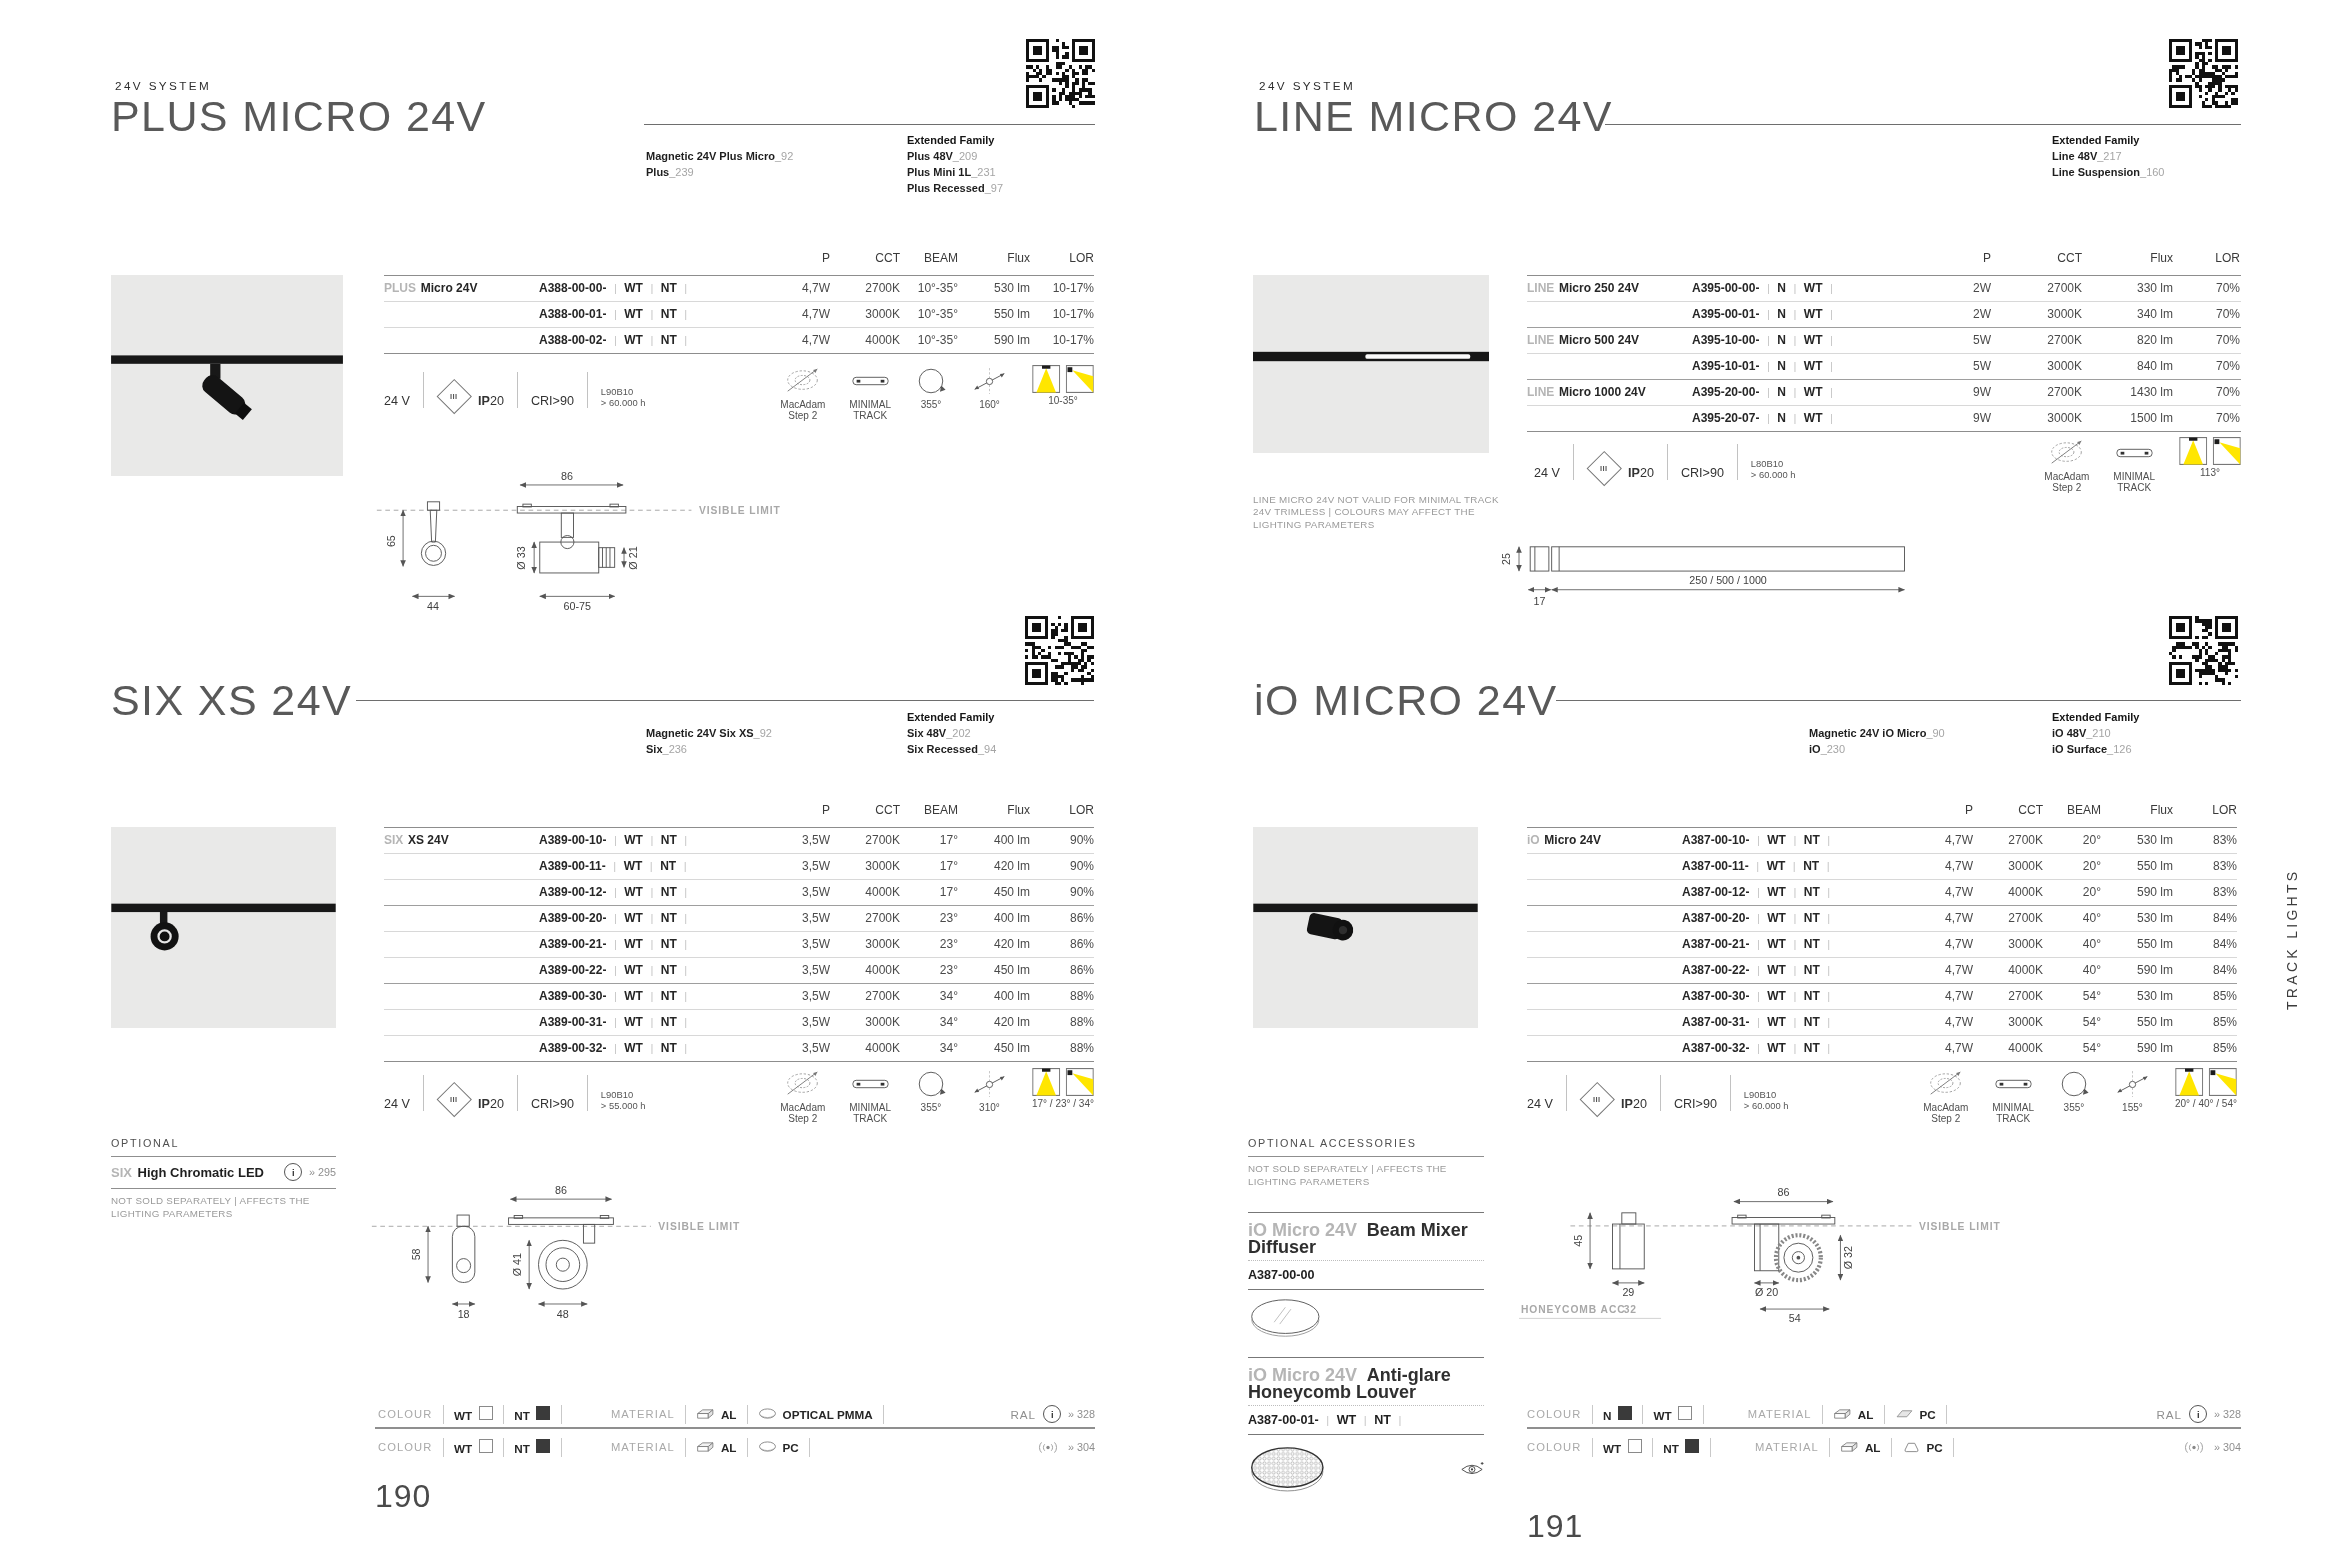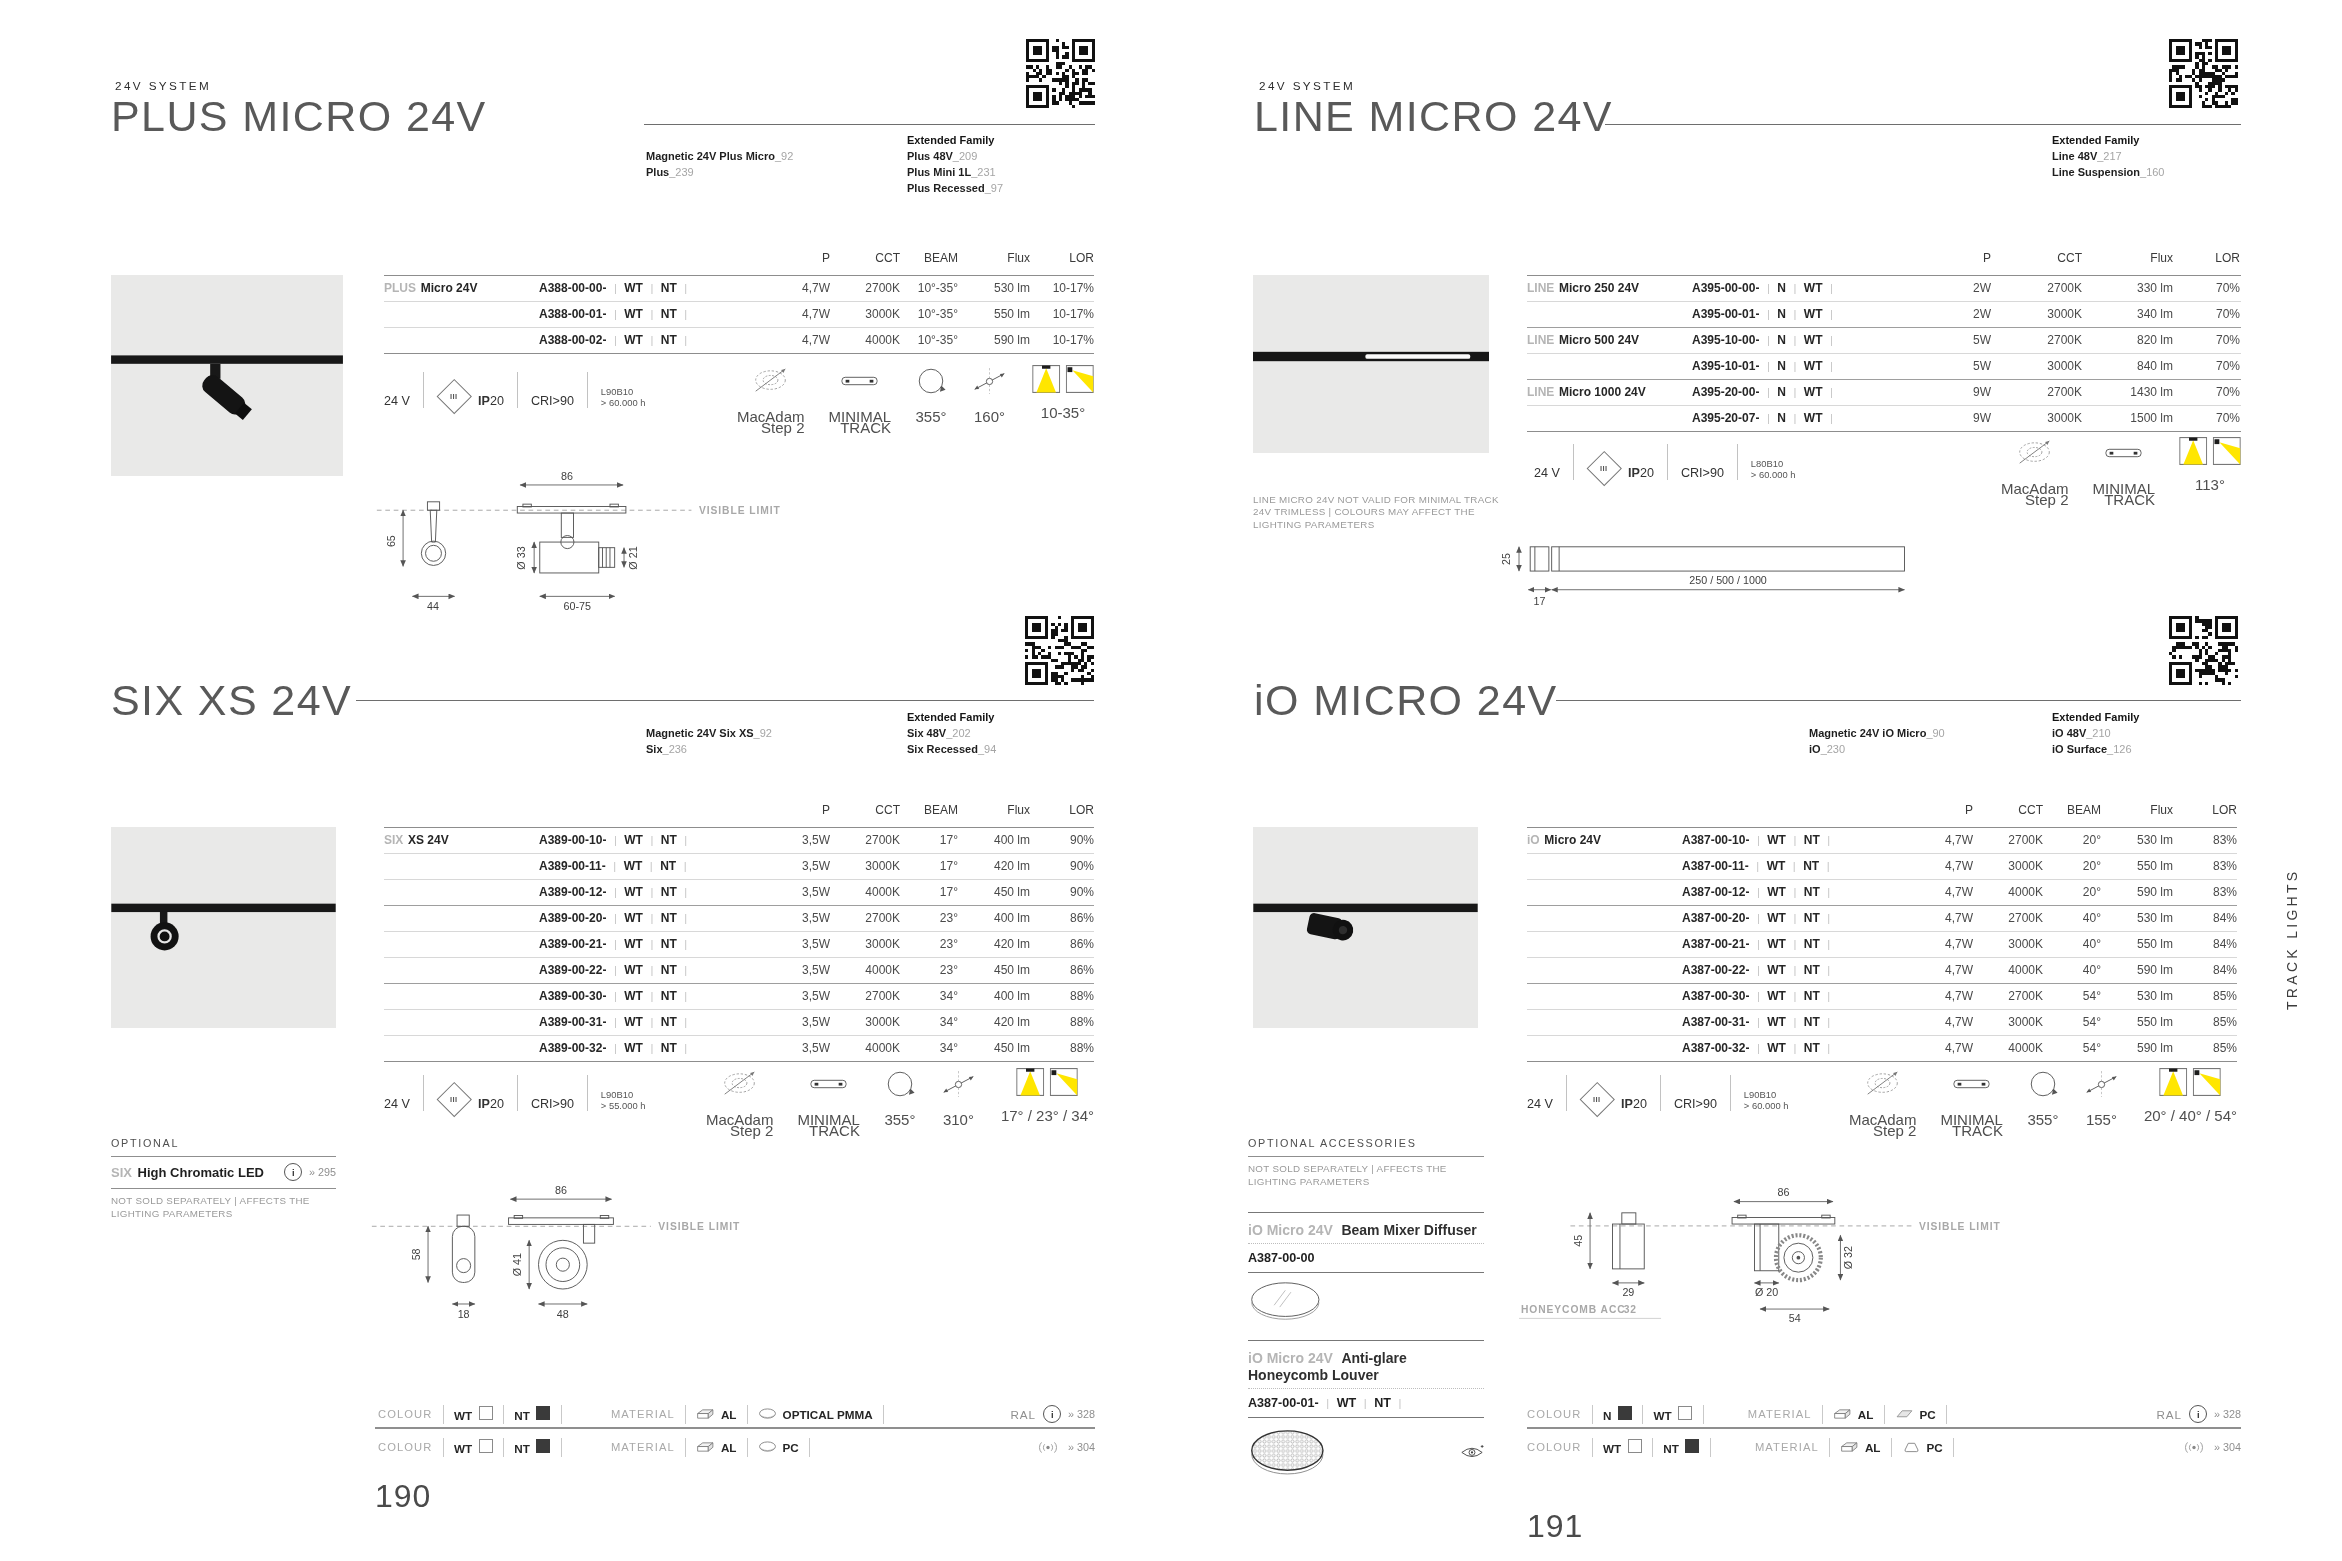--- a/index.html
+++ b/index.html
@@ -36,30 +36,30 @@
   .specrow{display:flex;align-items:flex-start;justify-content:space-between}
   .chips{display:flex;align-items:flex-end;height:43px;font-size:12.6px;color:#333;white-space:nowrap}
   .cdivider{width:0.9px;height:36px;background:#c2c2c2;margin:0 13px;flex:0 0 auto}
   .dia{width:22.5px;height:22.5px;border:1.1px solid #777;transform:rotate(45deg);display:flex;
        align-items:center;justify-content:center;margin:0 11.2px 0 5.6px;flex:0 0 auto}
   .dia b{transform:rotate(-45deg);font-size:7.5px;color:#555;letter-spacing:0.5px}
   .ipb{font-weight:bold}
   .life{font-size:9.4px;line-height:11.2px;color:#555}
   .icl{display:flex;gap:24px;align-items:flex-start}
   .ici{display:flex;flex-direction:column;align-items:center}
-  .ici .cap{margin-top:14px;font-size:15px;line-height:11.2px;color:#4f4f4f;text-align:right;white-space:nowrap}
+  .ici .cap{margin-top:2px;font-size:10px;line-height:11.2px;color:#4f4f4f;text-align:center;white-space:nowrap}
   
   .opthead{font-size:10.8px;letter-spacing:1.7px;color:#4f4f4f;padding-bottom:6.6px;border-bottom:1.2px solid #8f8f8f}
   .optrow{display:flex;align-items:center;padding:6.6px 0;border-bottom:1.2px solid #8f8f8f;font-size:13px}
   .optrow .g{color:#b5b5b5;font-weight:bold;margin-right:5.6px}
   .optrow .b{font-weight:bold;color:#1f1f1f}
   .spacer{flex:1}
   .note{font-size:9.8px;line-height:12.6px;color:#9a9a9a;letter-spacing:0.3px;padding-top:6.6px}
   .accitem{border-top:1.1px solid #777;padding-top:8.4px}
-  .accname{font-size:14px;line-height:17px}
+  .accname{font-size:18px;line-height:17px}
   .dotline{border-bottom:0.9px dotted #bdbdbd;margin:4.7px 0 6.6px}
   .solline{height:1.1px;background:#777;margin:6.6px 0 7.5px}
   .acccode{font-weight:bold;font-size:12.6px;color:#1f1f1f}
   .accpics{display:flex;align-items:center}
   
   .crow{display:flex;align-items:center;height:28px;font-size:11.7px;white-space:nowrap}
   .clabel{color:#a9a9a9;letter-spacing:1.1px;font-size:11.2px}
   .cdiv{width:0.9px;height:19px;background:#c9c9c9;margin:0 10.3px;flex:0 0 auto}
   .swlab{font-weight:bold;color:#262626;margin-right:6.6px}
   .sw{width:12px;height:12px;display:inline-block}

